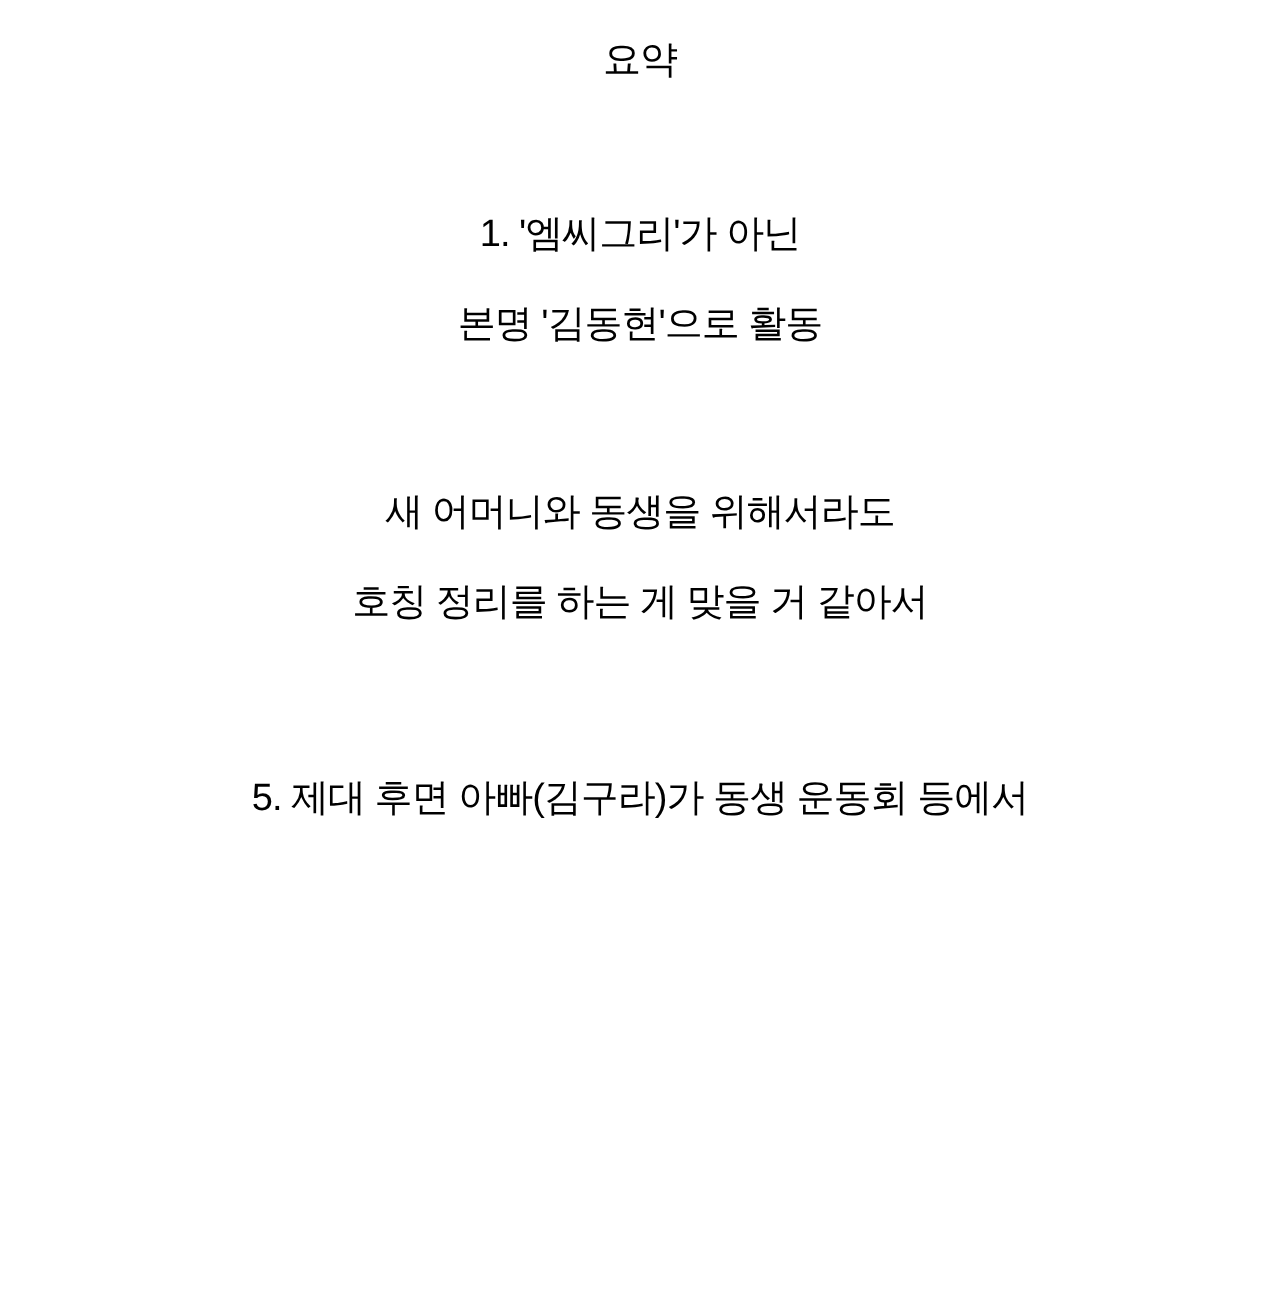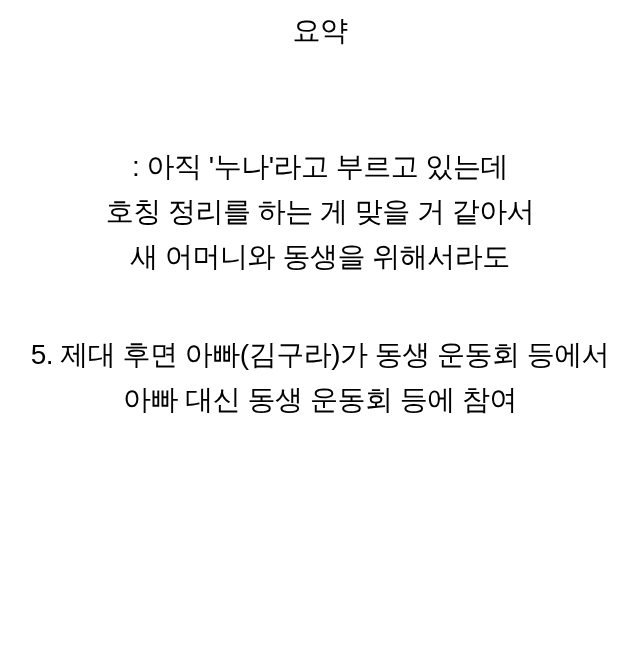--- a/index.html
+++ b/index.html
@@ -7,21 +7,21 @@
     padding: 0;
     background: #ffffff;
   }
   .page {
     position: relative;
     width: 640px;
     height: 658px;
     background: #ffffff;
     color: #000000;
     font-family: "Liberation Sans", "DejaVu Sans", sans-serif;
-    font-size: 28px;
+    font-size: 19px;
     font-weight: 400;
     letter-spacing: -0.5px;
     text-align: center;
     box-sizing: border-box;
     padding-top: 8px;
     overflow: hidden;
   }
   .line {
     height: 45px;
     line-height: 45px;
@@ -37,29 +37,31 @@
 </style>
 </head>
 <body>
 
 <div class="page">
 
   <div class="title-line">요약</div>
 
   <div class="sp-after-title"></div>
 
+  <div>
+    <div class="line">1. '엠씨그리'가 아닌</div>
+    <div class="line">본명 '김동현'으로 활동</div>
+  </div>
 
   <div class="sp-section-a"></div>
 
   <div>
-    <div class="line">: 아직 '누나'라고 부르고 있는데</div>
+    <div class="line">새 어머니와 동생을 위해서라도</div>
     <div class="line">호칭 정리를 하는 게 맞을 거 같아서</div>
-    <div class="line">새 어머니와 동생을 위해서라도</div>
   </div>
 
   <div class="sp-section-b"></div>
 
   <div>
     <div class="line">5. 제대 후면 아빠(김구라)가 동생 운동회 등에서</div>
-    <div class="line">아빠 대신 동생 운동회 등에 참여</div>
   </div>
 
 </div>
 
 </body></html>

